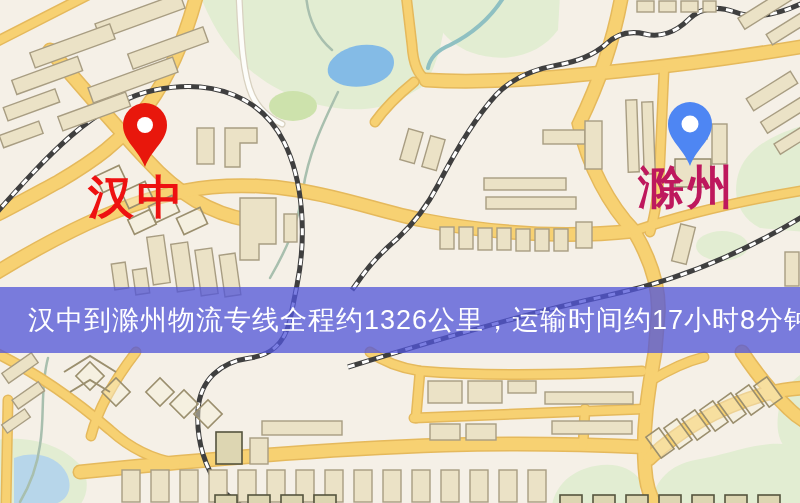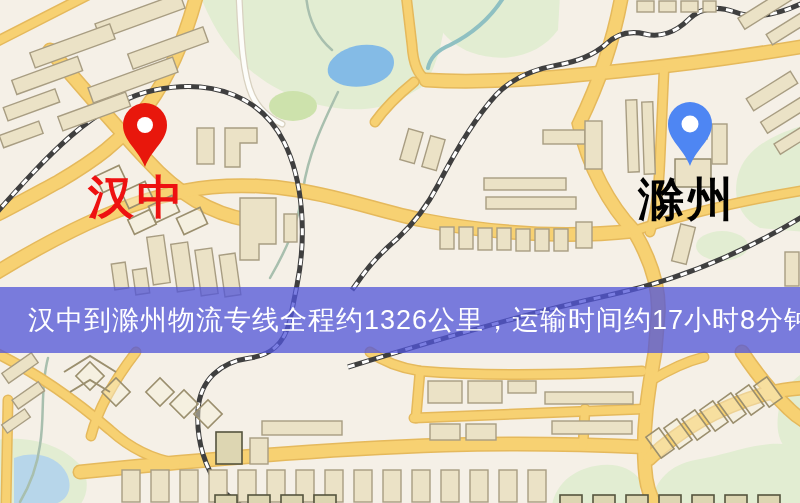--- a/index.html
+++ b/index.html
@@ -19,21 +19,21 @@
   .rail1{fill:none;stroke:#3f3f3f;stroke-width:5}
   .rail2{fill:none;stroke:#ffffff;stroke-width:3;stroke-dasharray:7 8}
   .b{fill:#ebe2c6;stroke:#a89d82;stroke-width:1.4}
   .bo{fill:rgba(247,240,216,.45);stroke:#9b8f6e;stroke-width:1.6}
   .bd{fill:#ddd6b2;stroke:#55543e;stroke-width:1.6}
   .chev{fill:none;stroke:#9b8f6e;stroke-width:2}
   
   .city-label{position:absolute;font-size:46px;font-weight:bold;letter-spacing:3px;
               line-height:1;white-space:nowrap;}
   .label-origin{left:88px;top:174px;color:#ee1111;}
-  .label-dest{left:638px;top:176px;color:#000000;}
+  .label-dest{left:638px;top:164px;color:#be185d;}
   .banner{position:absolute;left:0;top:287px;width:800px;height:66px;
           background:rgba(81,86,217,0.76);}
   .banner-text{position:absolute;left:28px;top:0;height:66px;line-height:66px;
                color:#ffffff;font-size:27px;letter-spacing:1px;white-space:nowrap;}
 </style>
 </head>
 <body>
 
 <div class="stage">
 

